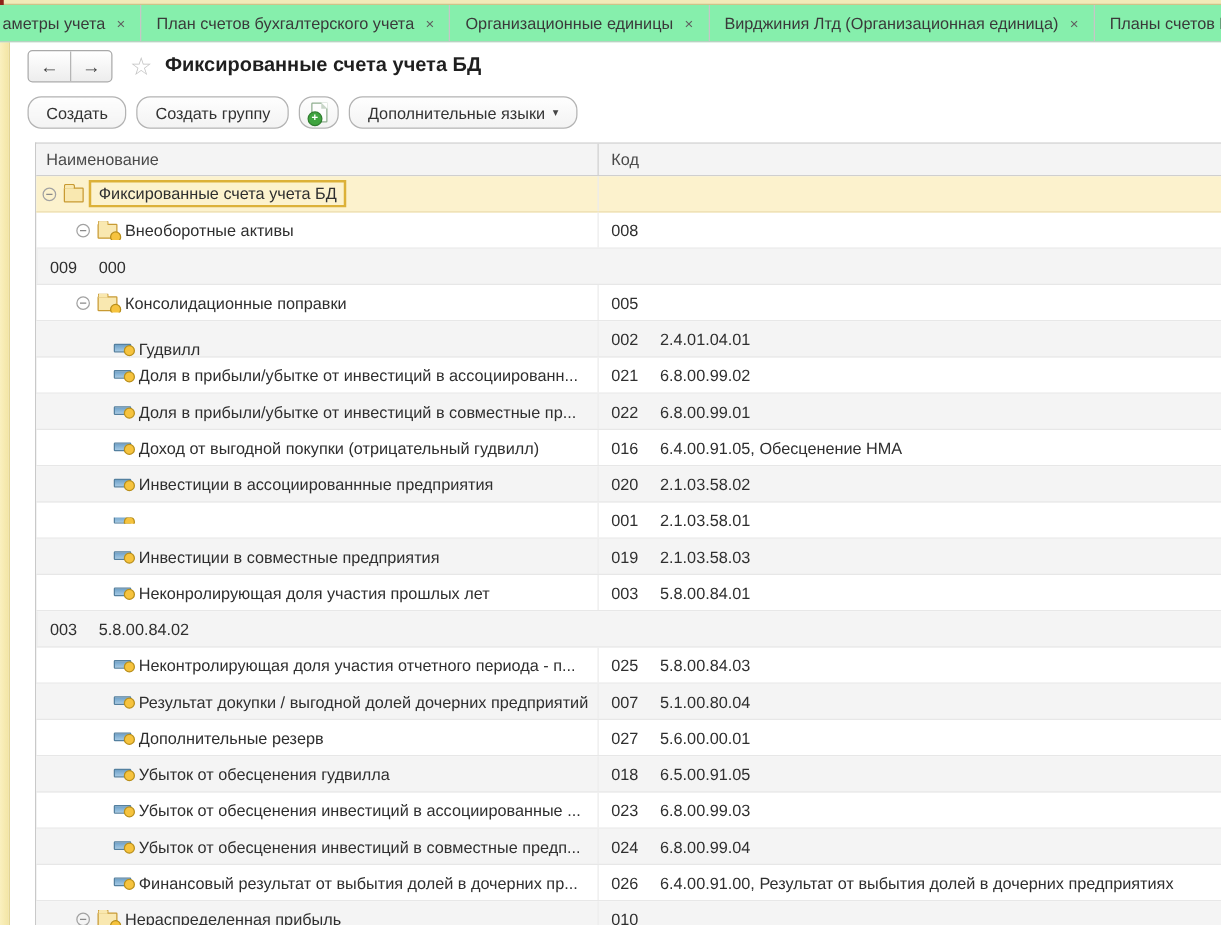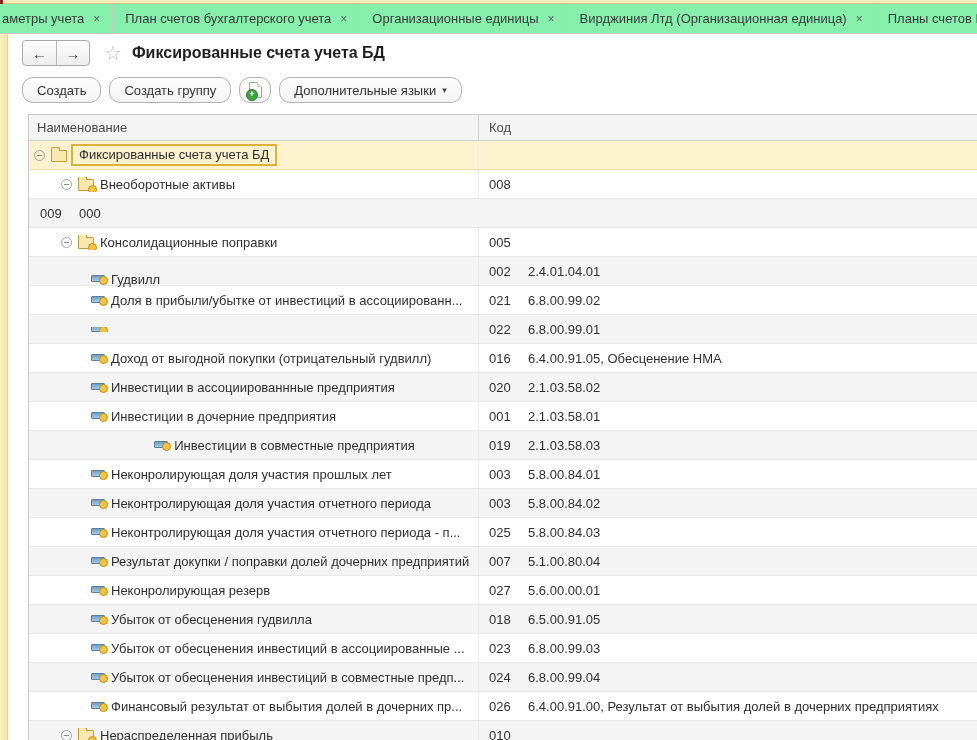--- a/index.html
+++ b/index.html
@@ -183,20 +183,21 @@
             <div class="name-cell" style="padding-left: 62px;">
               <span class="ico ico-item with-dot"></span>
               <span class="name-text">Доля в прибыли/убытке от инвестиций в ассоциированн...</span>
             </div>
             <div class="code-cell">021</div>
             <div class="acct-cell">6.8.00.99.02</div>
           </div>
           <div class="row alt">
             <div class="name-cell" style="padding-left: 62px;">
               <span class="ico ico-item with-dot"></span>
+              <span class="name-text">Доля в прибыли/убытке от инвестиций в совместные пр...</span>
             </div>
             <div class="code-cell">022</div>
             <div class="acct-cell">6.8.00.99.01</div>
           </div>
           <div class="row">
             <div class="name-cell" style="padding-left: 62px;">
               <span class="ico ico-item with-dot"></span>
               <span class="name-text">Доход от выгодной покупки (отрицательный гудвилл)</span>
             </div>
             <div class="code-cell">016</div>
@@ -206,69 +207,64 @@
             <div class="name-cell" style="padding-left: 62px;">
               <span class="ico ico-item with-dot"></span>
               <span class="name-text">Инвестиции в ассоциированнные предприятия</span>
             </div>
             <div class="code-cell">020</div>
             <div class="acct-cell">2.1.03.58.02</div>
           </div>
           <div class="row">
             <div class="name-cell" style="padding-left: 62px;">
               <span class="ico ico-item with-dot"></span>
-              <span class="name-text">Инвестиции в дочерние предприятия</span>
             </div>
             <div class="code-cell">001</div>
             <div class="acct-cell">2.1.03.58.01</div>
           </div>
           <div class="row alt">
-            <div class="name-cell" style="padding-left: 62px; justify-content: center;">
+            <div class="name-cell" style="padding-left: 62px;">
               <span class="ico ico-item with-dot"></span>
               <span class="name-text">Инвестиции в совместные предприятия</span>
             </div>
             <div class="code-cell">019</div>
             <div class="acct-cell">2.1.03.58.03</div>
           </div>
           <div class="row">
             <div class="name-cell" style="padding-left: 62px;">
               <span class="ico ico-item with-dot"></span>
               <span class="name-text">Неконролирующая доля участия прошлых лет</span>
             </div>
             <div class="code-cell">003</div>
             <div class="acct-cell">5.8.00.84.01</div>
           </div>
           <div class="row alt">
-            <div class="name-cell" style="padding-left: 62px;">
-              <span class="ico ico-item with-dot"></span>
-              <span class="name-text">Неконтролирующая доля участия отчетного периода</span>
-            </div>
             <div class="code-cell">003</div>
             <div class="acct-cell">5.8.00.84.02</div>
           </div>
           <div class="row">
             <div class="name-cell" style="padding-left: 62px;">
               <span class="ico ico-item with-dot"></span>
               <span class="name-text">Неконтролирующая доля участия отчетного периода - п...</span>
             </div>
             <div class="code-cell">025</div>
             <div class="acct-cell">5.8.00.84.03</div>
           </div>
           <div class="row alt">
             <div class="name-cell" style="padding-left: 62px;">
               <span class="ico ico-item with-dot"></span>
-              <span class="name-text">Результат докупки / поправки долей дочерних предприятий</span>
+              <span class="name-text">Результат докупки / выгодной долей дочерних предприятий</span>
             </div>
             <div class="code-cell">007</div>
             <div class="acct-cell">5.1.00.80.04</div>
           </div>
           <div class="row">
             <div class="name-cell" style="padding-left: 62px;">
               <span class="ico ico-item with-dot"></span>
-              <span class="name-text">Неконролирующая резерв</span>
+              <span class="name-text">Дополнительные резерв</span>
             </div>
             <div class="code-cell">027</div>
             <div class="acct-cell">5.6.00.00.01</div>
           </div>
           <div class="row alt">
             <div class="name-cell" style="padding-left: 62px;">
               <span class="ico ico-item with-dot"></span>
               <span class="name-text">Убыток от обесценения гудвилла</span>
             </div>
             <div class="code-cell">018</div>

